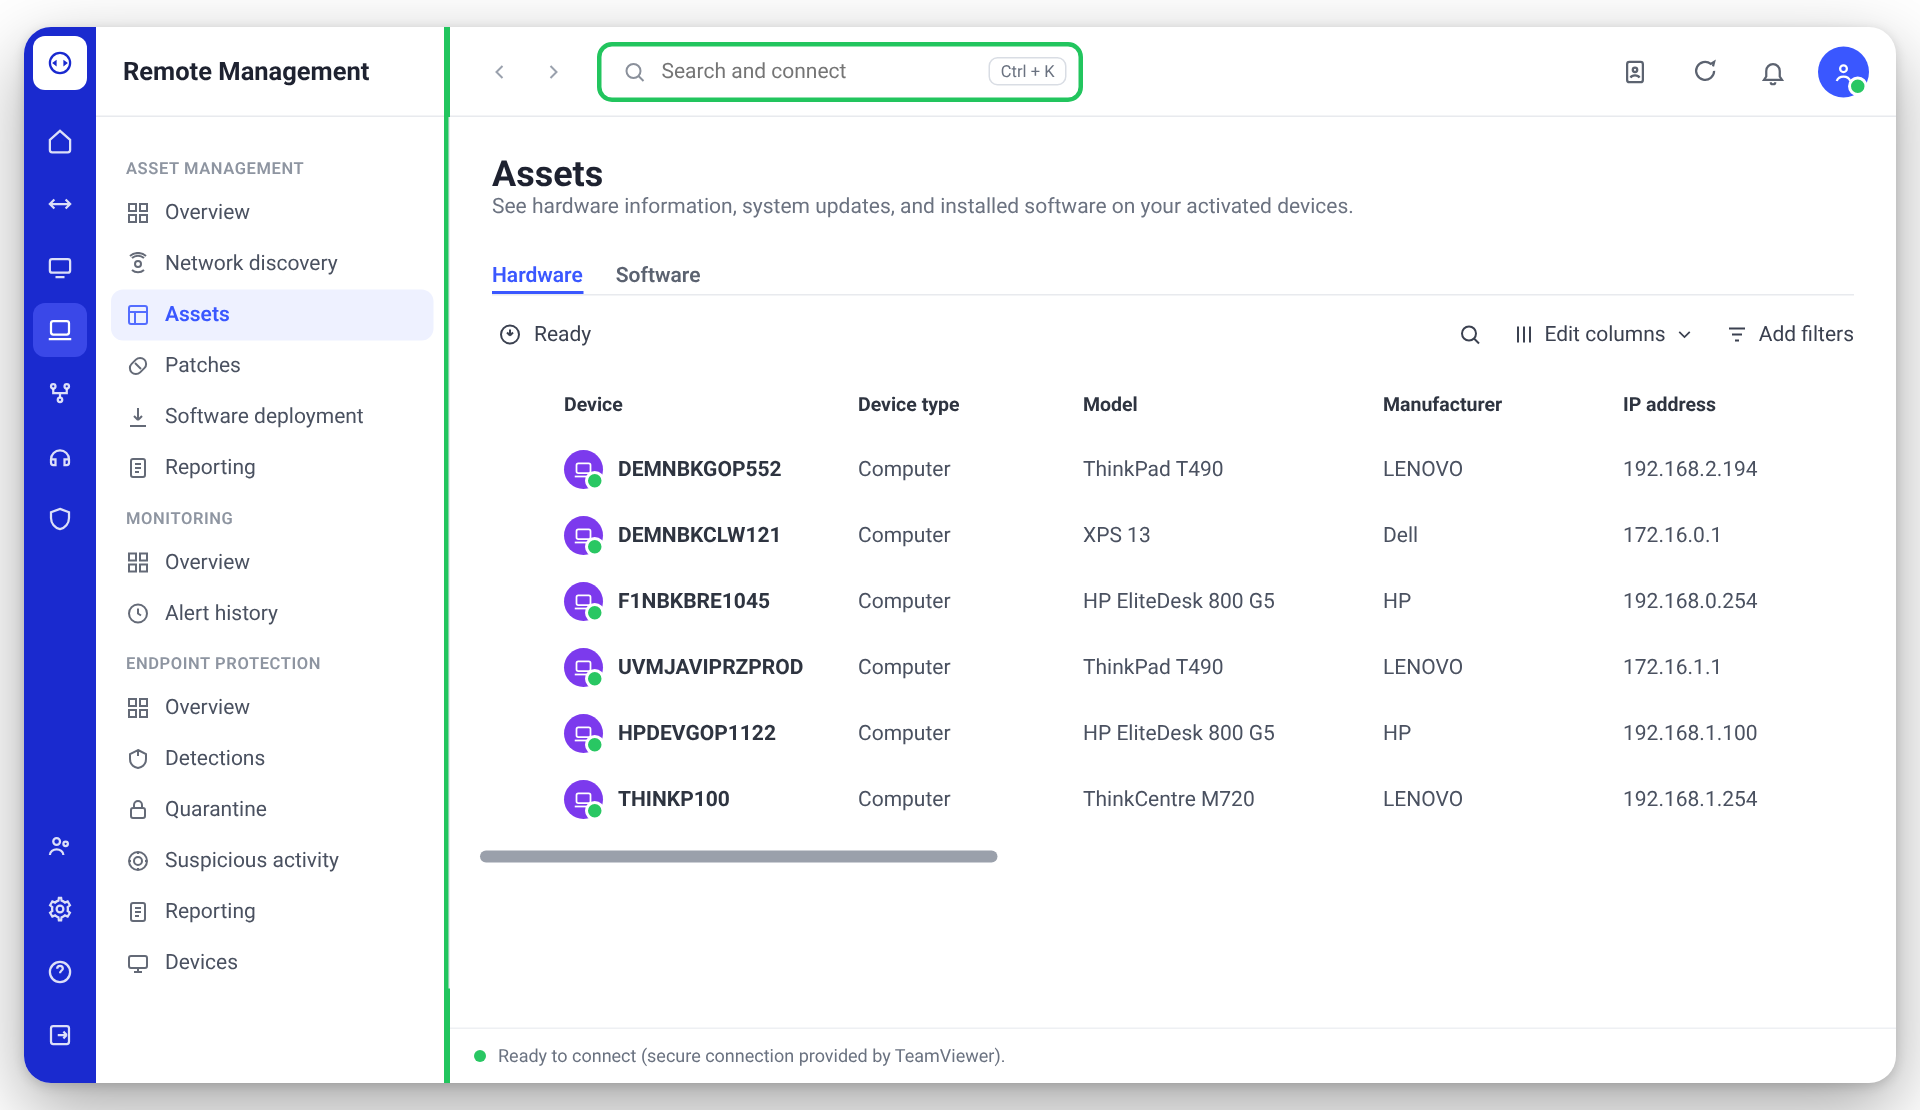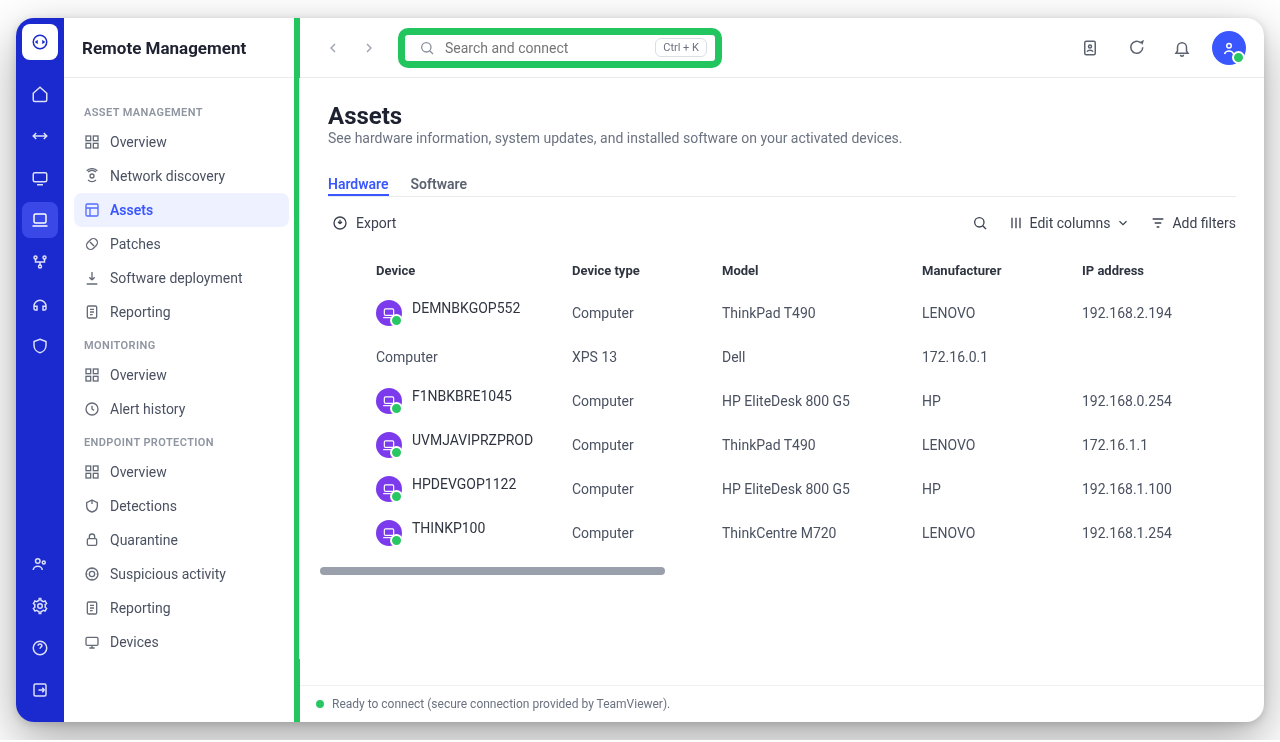--- a/index.html
+++ b/index.html
@@ -22,21 +22,21 @@
     .nav-item svg { width: 16px; height: 16px; opacity: .85; }
 
     
     .main { flex: 1; display: flex; flex-direction: column; min-width: 0; }
 
     
     .topbar { display: flex; align-items: center; height: 60px; padding: 0 18px; border-bottom: 1px solid #e8eaee; gap: 14px; }
     .nav-arrows { display: flex; gap: 6px; }
     .nav-arrow { width: 30px; height: 30px; display:flex; align-items:center; justify-content:center; color:#9aa1ad; cursor:pointer; border-radius:6px; }
     .search-wrap { flex:1; display:flex; max-width: 500px; }
-    .search { flex:1; height: 40px; border:7px solid #22c55e; border-radius: 10px; display:flex; align-items:center; padding: 0 8px 0 14px; gap: 10px; color:#7b828f; }
+    .search { flex:1; height: 40px; border:3px solid #22c55e; border-radius: 10px; display:flex; align-items:center; padding: 0 8px 0 14px; gap: 10px; color:#7b828f; }
     .search input { flex:1; border:none; outline:none; font-size:14px; color:#333; background:transparent; }
     .kbd { border:1px solid #d9dde4; border-radius:6px; font-size:11px; padding: 2px 7px; color:#6a7280; }
     .tb-right { display:flex; align-items:center; gap:14px; }
     .tb-icon { width:32px; height:32px; display:flex; align-items:center; justify-content:center; color:#5c6370; cursor:pointer; border-radius:8px; }
     .avatar { width:34px; height:34px; border-radius:50%; background:#3a57ff; display:flex; align-items:center; justify-content:center; color:#fff; position:relative; }
     .avatar::after { content:""; position:absolute; right:1px; bottom:1px; width:9px; height:9px; border-radius:50%; background:#29c763; border:2px solid #fff; }
 
     
     .content { flex:1; padding: 24px 28px 0 28px; display:flex; flex-direction:column; min-height:0; }
     .page-title { font-size: 24px; font-weight:700; color:#1e2230; }
@@ -47,35 +47,35 @@
 
     .toolbar { display:flex; align-items:center; height:52px; }
     .export-btn { display:flex; align-items:center; gap:8px; font-size:14px; color:#3b4150; cursor:pointer; padding: 6px 4px;}
     .toolbar-right { margin-left:auto; display:flex; align-items:center; gap: 20px; }
     .tl-item { display:flex; align-items:center; gap:6px; font-size:14px; color:#3b4150; cursor:pointer; }
 
     
     .table-head, .row { display:grid; grid-template-columns: 44px 1fr 150px 200px 160px 150px; align-items:center; padding: 0 4px;}
     .table-head { font-size:13px; font-weight:700; color:#2e3440; height:42px; }
     .row { height:44px; font-size:14px; color:#4a5160; }
-    .device-cell { display:flex; gap:10px; font-weight:400; color:#2e3440; }
+    .device-cell { display:flex; align-items:center; gap:10px; font-weight:700; color:#2e3440; }
     .dev-icon { width:26px; height:26px; min-width:26px; border-radius:50%; background:#7c3aed; display:flex; align-items:center; justify-content:center; position:relative; }
     .dev-icon::after { content:""; position:absolute; right:-1px; bottom:-1px; width:9px;height:9px; border-radius:50%; background:#29c763; border:2px solid #fff; }
     .dev-icon svg { width:14px;height:14px; color:#fff; }
 
     .scroll-track { height:8px; margin: 12px 0 0 -8px; }
     .scroll-thumb { width: 345px; height:8px; background:#9aa0ab; border-radius:4px; }
 
     
     .status { height:34px; display:flex; align-items:center; gap:8px; padding: 18px 16px; font-size:12px; color:#6a7280; border-top:1px solid #eef0f3; }
     .status-dot { width:8px;height:8px;border-radius:50%; background:#29c763; }
     .nav-header { height:60px; display:flex; align-items:center; padding-left: 18px; border-bottom:1px solid #e8eaee; }
     .nav-header-title { font-size:17px; font-weight:700; color:#1e2230; }
 
-    .left-col { display:flex; flex-direction:column; width:236px; border-right:6px solid #22c55e;}
+    .left-col { display:flex; flex-direction:column; width:236px; border-right:4px solid #22c55e;}
   </style>
 </head>
 <body>
 
 <div class="app">
 
   <div class="rail">
     <div class="rail-logo">
       <svg viewBox="0 0 24 24" fill="none" stroke="#1a2acf" stroke-width="2">
           <circle cx="12" cy="12" r="9"></circle>
@@ -325,21 +325,21 @@
           <div class="tab active">Hardware</div>
           <div class="tab">Software</div>
         </div>
 
       <div class="toolbar">
         <div class="export-btn">
           <svg width="16" height="16" viewBox="0 0 24 24" fill="none" stroke="currentColor" stroke-width="2">
               <circle cx="12" cy="12" r="9"></circle>
               <path d="M12 7v6m0 0l-3-3m3 3l3-3"></path>
             </svg>
-          <span>Export</span>
+          <span>Ready</span>
         </div>
         <div class="toolbar-right">
           <div class="tl-item">
               <svg width="16" height="16" viewBox="0 0 24 24" fill="none" stroke="currentColor" stroke-width="2">
                 <circle cx="11" cy="11" r="7"></circle>
                 <path d="M21 21l-5-5"></path>
               </svg>
             </div>
           <div class="tl-item">
             <svg width="16" height="16" viewBox="0 0 24 24" fill="none" stroke="currentColor" stroke-width="2">
@@ -380,20 +380,29 @@
               </span>
               <span>DEMNBKGOP552</span>
             </div>
             <div>Computer</div>
             <div>ThinkPad T490</div>
             <div>LENOVO</div>
             <div>192.168.2.194</div>
           </div>
           <div class="row">
             <div></div>
+            <div class="device-cell">
+              <span class="dev-icon">
+                <svg viewBox="0 0 24 24" fill="none" stroke="currentColor" stroke-width="2">
+                  <rect x="4" y="5" width="16" height="11" rx="2"></rect>
+                  <path d="M2 20h20"></path>
+                </svg>
+              </span>
+              <span>DEMNBKCLW121</span>
+            </div>
             <div>Computer</div>
             <div>XPS 13</div>
             <div>Dell</div>
             <div>172.16.0.1</div>
           </div>
           <div class="row">
             <div></div>
             <div class="device-cell">
               <span class="dev-icon">
                 <svg viewBox="0 0 24 24" fill="none" stroke="currentColor" stroke-width="2">

